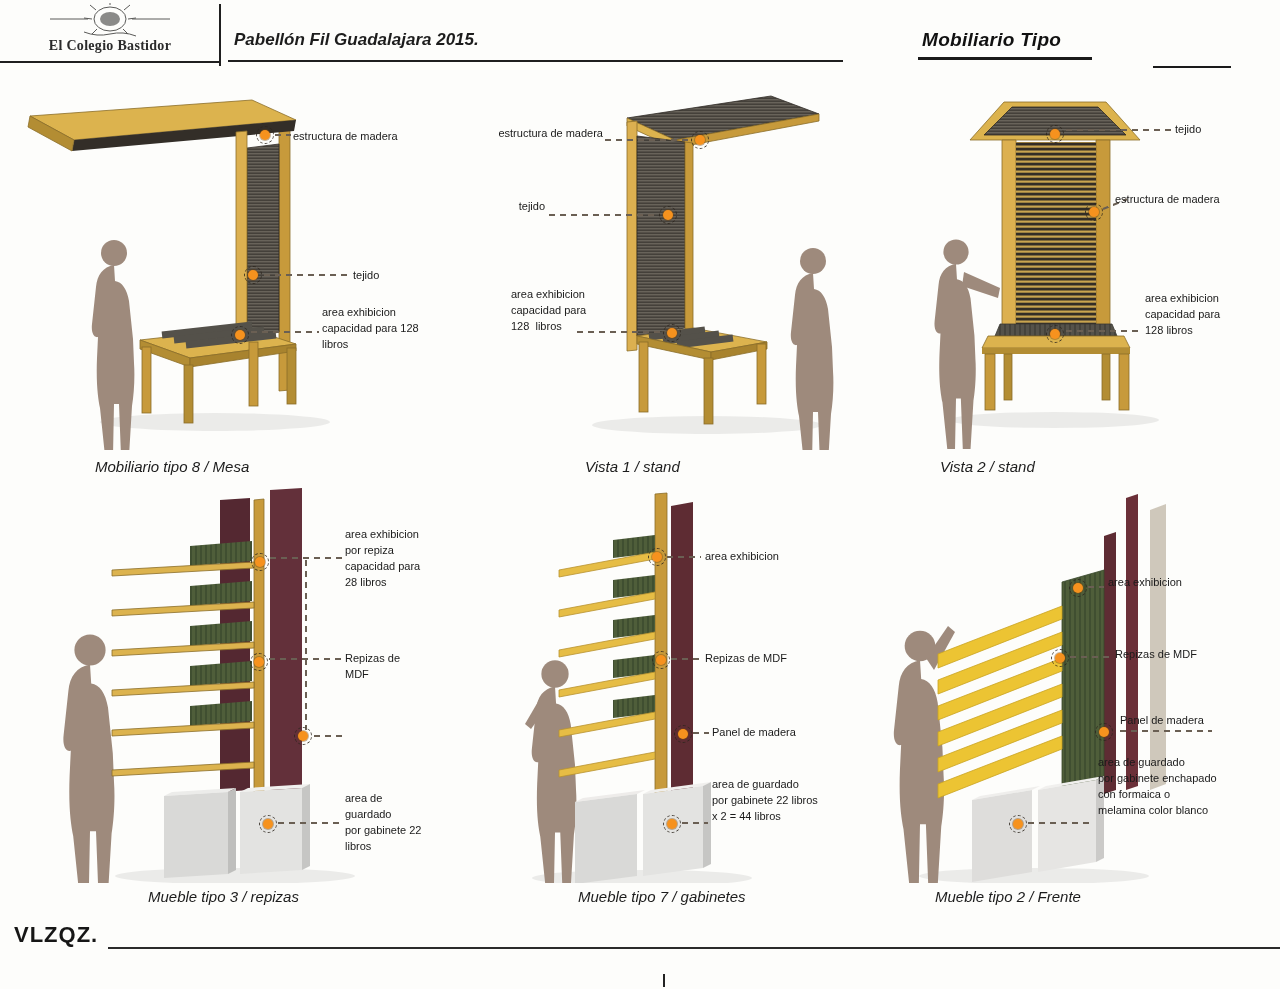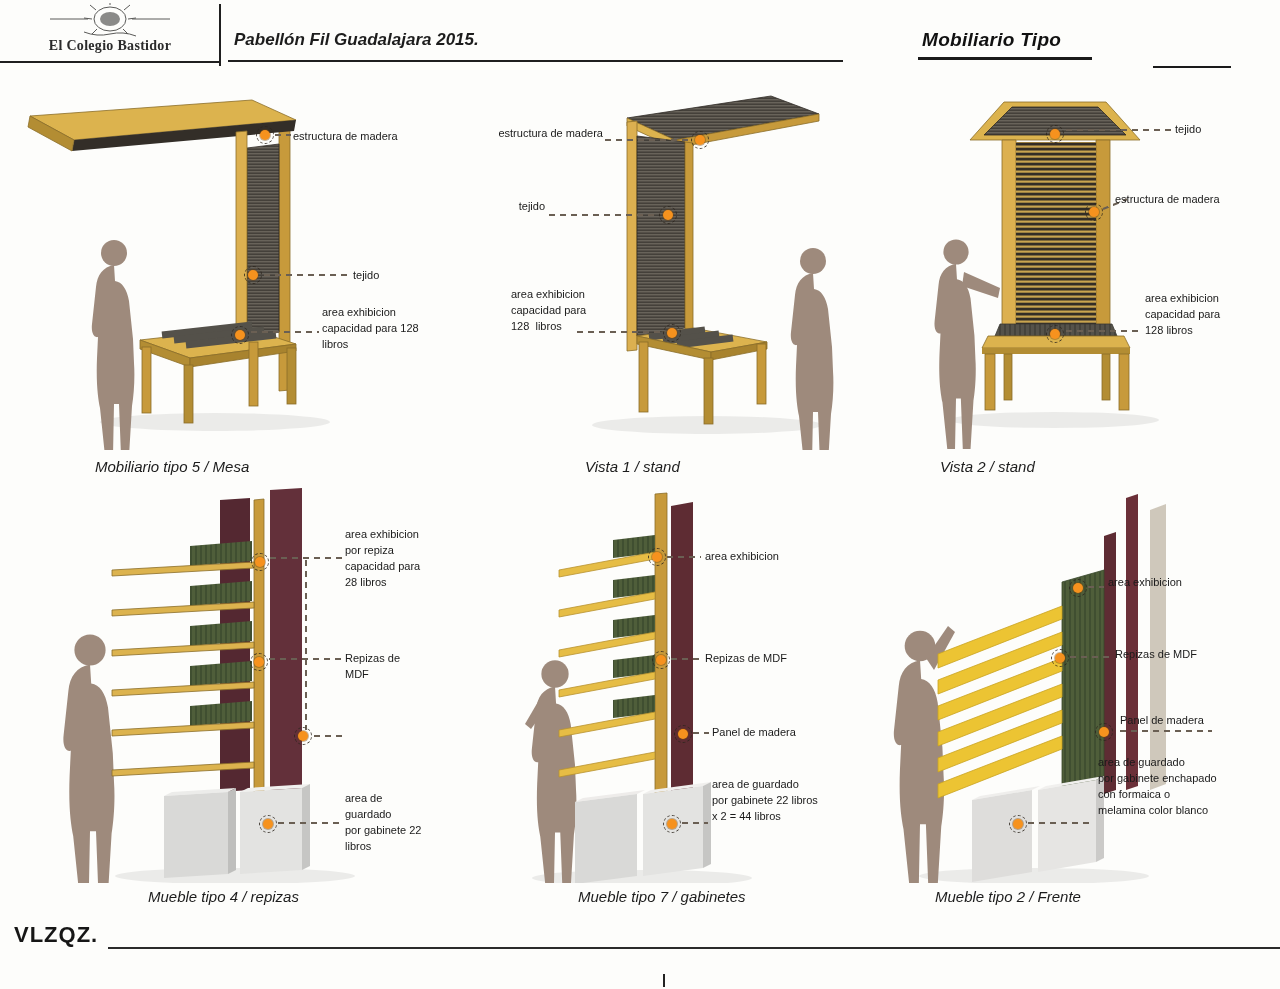--- a/index.html
+++ b/index.html
@@ -124,21 +124,21 @@
         <span class="dot"></span>
       </div>
     <div class="leader" style="left:264px;top:184px;width:86px"></div>
     <div class="label" style="left:353px;top:177px">tejido</div>
     <div class="marker" style="left:231px;top:236px">
         <span class="dot"></span>
       </div>
     <div class="leader" style="left:251px;top:241px;width:68px"></div>
     <div class="label" style="left:322px;top:214px">area exhibicion
 capacidad para 128 libros</div>
-    <div class="caption" style="left:95px;top:368px">Mobiliario tipo 5 / Mesa</div>
+    <div class="caption" style="left:95px;top:368px">Mobiliario tipo 8 / Mesa</div>
   </section>
 
   <section class="panel" style="left:427px;top:90px;height:388px">
     <svg class="fig" width="426" height="360" viewBox="0 0 426 360">
       <ellipse cx="280" cy="335" rx="115" ry="9" fill="rgba(0,0,0,0.07)"></ellipse>
       <g fill="#9e8a7c">
         <use href="#sym-person" transform="translate(386,171)"></use>
       </g>
       <g stroke="#8a6d28" stroke-width="0.8">
         <polygon points="200,28 344,6 392,24 248,50" fill="url(#pat-mesh)" stroke="#2e2a24"></polygon>
@@ -266,21 +266,21 @@
     <div class="marker" style="left:294px;top:249px">
         <span class="dot"></span>
       </div>
     <div class="leader" style="left:314px;top:257px;width:28px"></div>
     <div class="marker" style="left:259px;top:337px">
         <span class="dot"></span>
       </div>
     <div class="leader" style="left:278px;top:344px;width:64px"></div>
     <div class="label" style="left:345px;top:312px">area de guardado
 por gabinete 22 libros</div>
-    <div class="caption" style="left:148px;top:410px">Mueble  tipo 4 / repizas</div>
+    <div class="caption" style="left:148px;top:410px">Mueble  tipo 3 / repizas</div>
   </section>
 
   <section class="panel" style="left:427px;top:478px;height:430px">
     <svg class="fig" width="426" height="405" viewBox="0 0 426 405">
       <ellipse cx="215" cy="400" rx="110" ry="8" fill="rgba(0,0,0,0.07)"></ellipse>
       <g fill="#9e8a7c">
         <polygon points="112,222 98,246 104,251 117,233"></polygon>
         <use href="#sym-person" transform="translate(128,196) scale(1.05)"></use>
       </g>
       <g>

